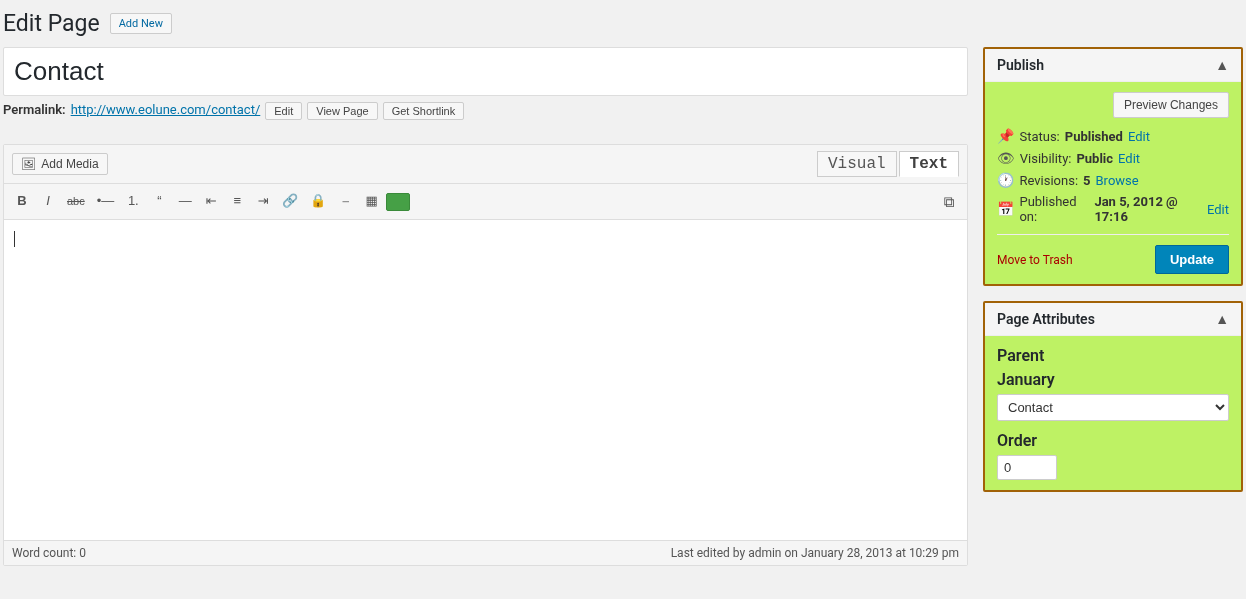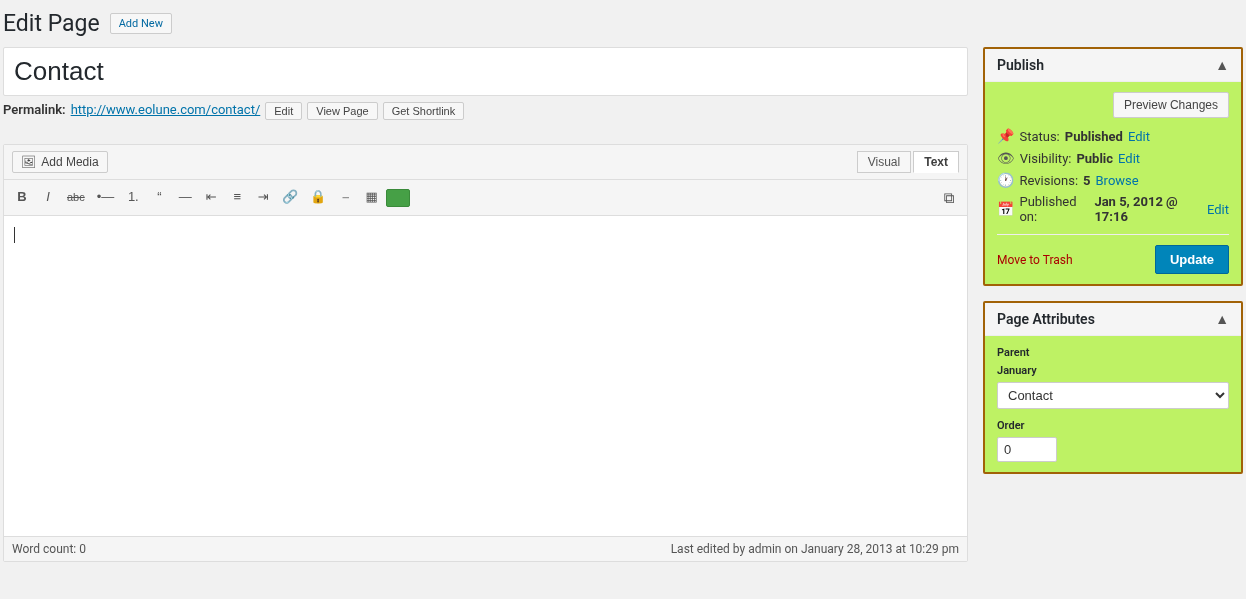--- a/index.html
+++ b/index.html
@@ -107,25 +107,26 @@
       cursor: pointer;
       color: #444;
     }
 
     .view-tabs {
       display: flex;
       gap: 2px;
     }
     .view-tab {
       padding: 3px 10px;
-      font-size: 12px;
+      font-size: 16px;
       border: 1px solid #ccc;
       background: #f7f7f7;
       cursor: pointer;
       color: #555;
+      font-family: Liberation Mono, monospace;
     }
     .view-tab.active {
       background: #fff;
       border-bottom-color: #fff;
       color: #404040;
       font-weight: 600;
     }
 
     .toolbar {
       display: flex;
@@ -279,21 +280,21 @@
       border: 1px solid #006799;
       border-radius: 2px;
       color: #fff;
       padding: 6px 14px;
       font-size: 13px;
       font-weight: 600;
       cursor: pointer;
     }
 
     .attr-label {
-      font-size: 11px;
+      font-size: 16px;
       font-weight: 600;
       margin-bottom: 5px;
       color: #23282d;
     }
 
     .attr-select {
       width: 100%;
       padding: 4px 6px;
       border: 1px solid #ccc;
       border-radius: 2px;

